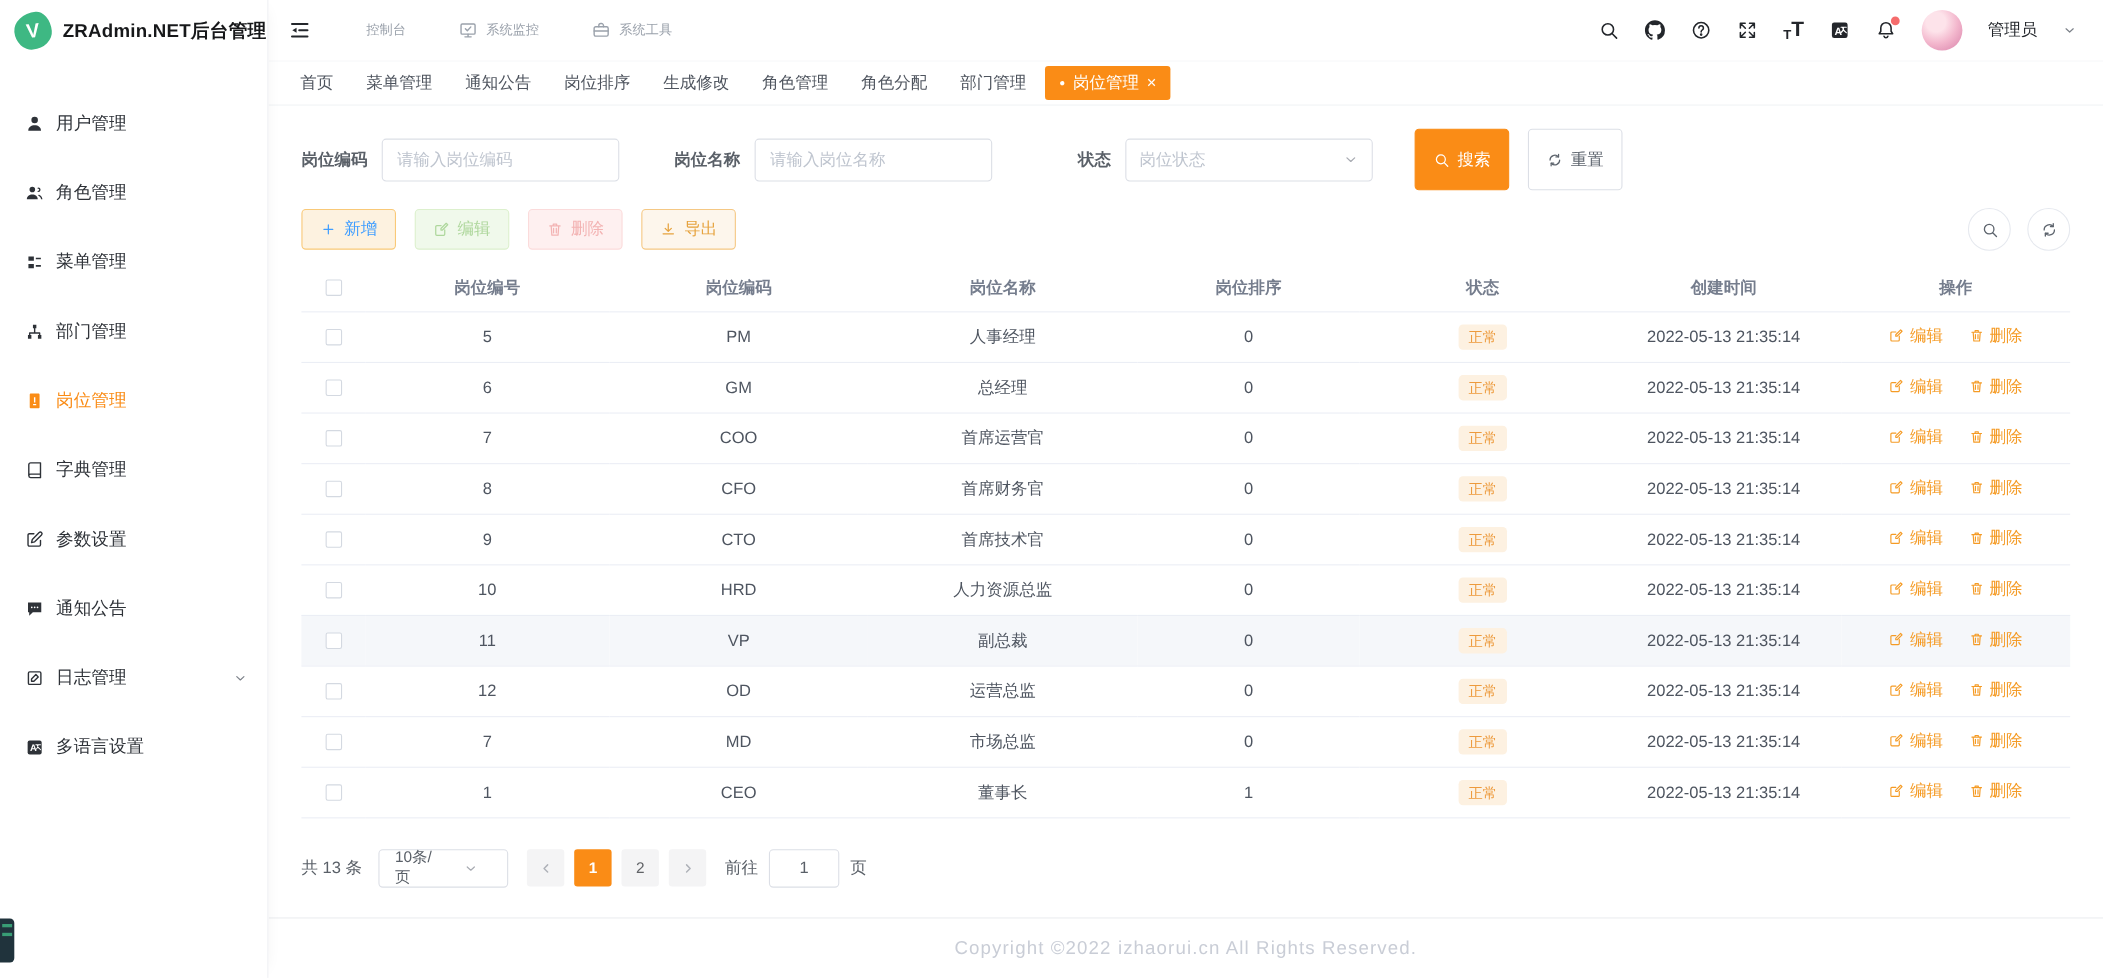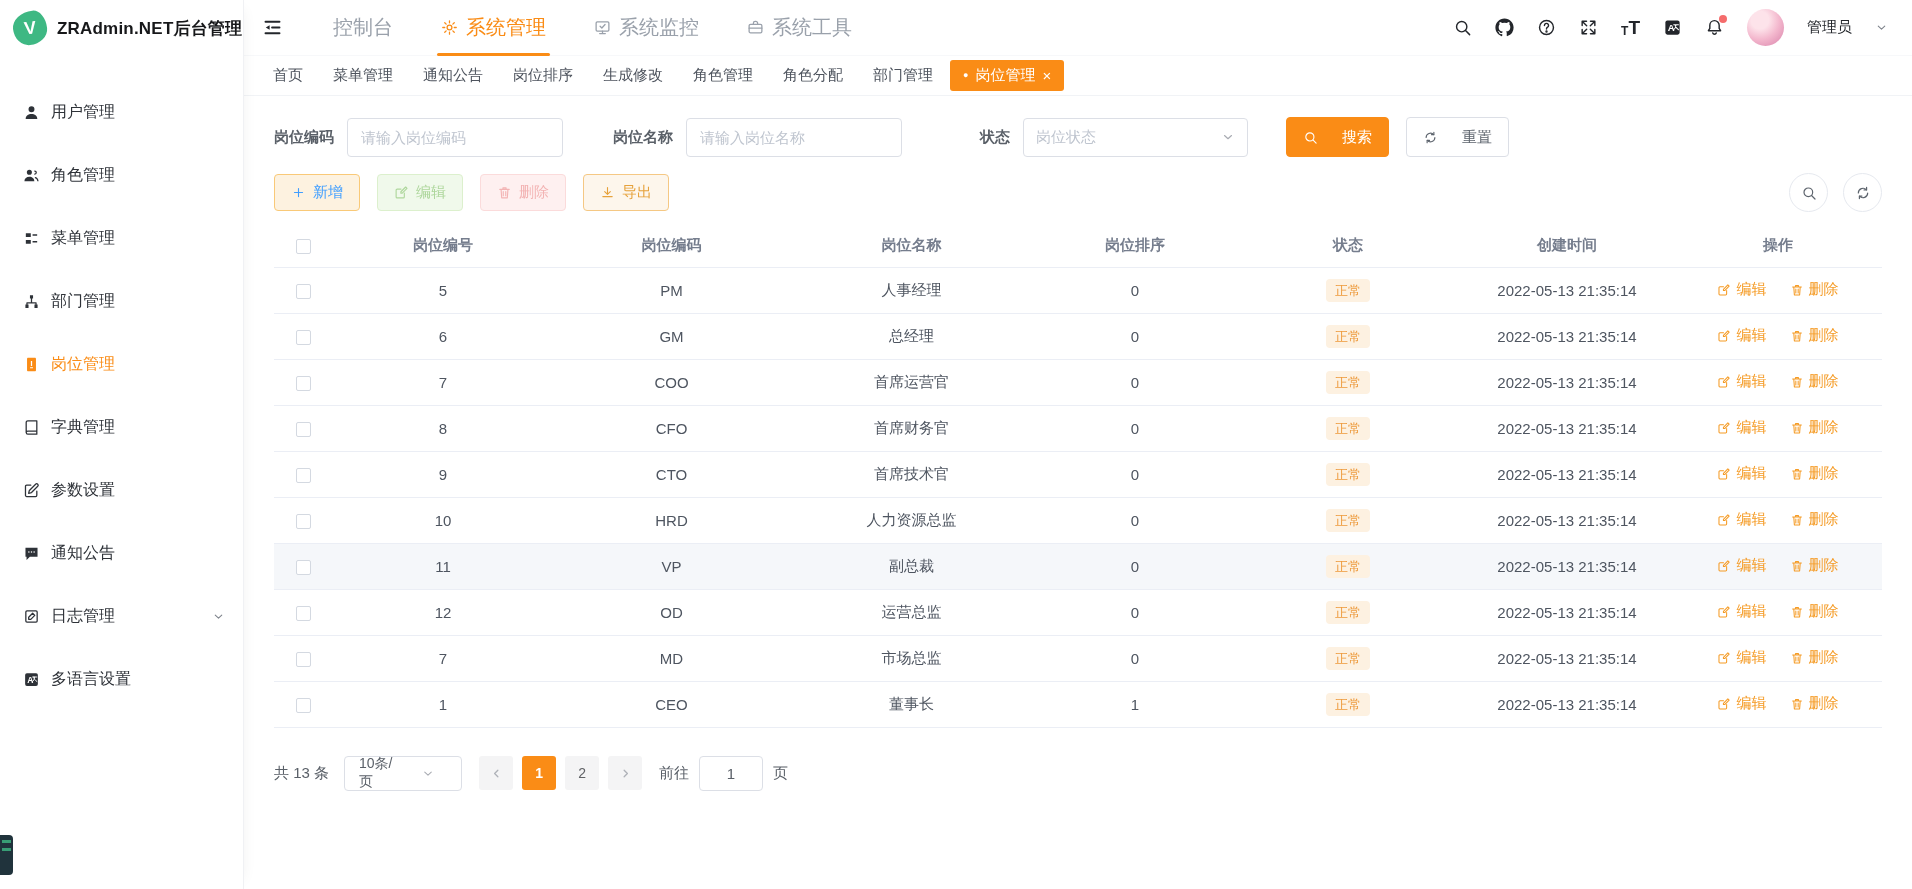--- a/index.html
+++ b/index.html
@@ -27,21 +27,21 @@
   .mini-widget i { display:block; height:3px; margin:5px 2px 0 2px; background:#3eb883; opacity:.8; }
 
   
   .main { flex:1; display:flex; flex-direction:column; min-width:0; }
 
   .header { height:56px; display:flex; align-items:center; padding:0 24px 0 18px;
     border-bottom:1px solid #f7f8fa; }
   .hicon { width:19px; height:19px; color:#23262b; cursor:pointer; display:block; }
   .collapse { width:21px; height:21px; }
   .nav { display:flex; height:56px; margin-left:26px; }
-  .nav-item { display:flex; align-items:center; gap:8px; padding:0 24px; font-size:20px;
+  .nav-item { display:flex; align-items:center; gap:8px; padding:0 24px; font-size:12px;
     color:#9aa1ab; cursor:pointer; position:relative; }
   .nav-item .nicon { width:17px; height:17px; }
   .nav-item.active { color:#fa8c16; }
   .nav-item.active::after { content:""; position:absolute; left:20px; right:20px; bottom:0;
     height:3px; background:#fa8c16; border-radius:2px; }
   .header-right { margin-left:auto; display:flex; align-items:center; gap:23px; }
   .bell-wrap { position:relative; }
   .bell-dot { position:absolute; top:-3px; right:-3px; width:8px; height:8px; border-radius:50%;
     background:#f56c6c; }
   .fs-icon { display:flex; align-items:flex-end; cursor:pointer; color:#23262b; font-weight:bold; }
@@ -66,21 +66,21 @@
   .filter-row { display:flex; align-items:center; margin-top:21px; }
   .f-label { font-size:15px; color:#5a6068; font-weight:bold; margin-right:13px; white-space:nowrap; }
   .f-input { width:216px; height:39px; border:1px solid #dcdfe6; border-radius:4px; padding:0 13px;
     font-size:15px; color:#303133; outline:none; font-family:"Liberation Sans",sans-serif; }
   .f-input::placeholder { color:#bfc5cf; }
   .gap1 { width:50px; } .gap2 { width:78px; }
   .f-select { width:225px; height:39px; border:1px solid #dcdfe6; border-radius:4px;
     display:flex; align-items:center; padding:0 12px; cursor:pointer; }
   .f-select .ph { font-size:15px; color:#bfc5cf; flex:1; }
   .f-select .chev { width:14px; height:14px; color:#a8abb2; }
-  .btn { height:40px; display:inline-flex; align-items:center; gap:24px; padding:0 16px;
+  .btn { height:56px; display:inline-flex; align-items:center; gap:7px; padding:0 16px;
     border-radius:4px; font-size:15px; cursor:pointer; border:1px solid #dcdfe6; background:#fff;
     color:#5d646d; white-space:nowrap; }
   .btn .bicon { width:15px; height:15px; }
   .btn-search { background:#fa8c16; border-color:#fa8c16; color:#fff; margin-left:38px; }
   .btn-reset { margin-left:17px; }
 
   .toolbar-row { display:flex; align-items:center; margin-top:16px; }
   .tb-btn { height:37px; display:inline-flex; align-items:center; gap:7px; padding:0 16px;
     border-radius:4px; font-size:15px; cursor:pointer; margin-right:17px; border:1px solid transparent; }
   .tb-btn .bicon { width:15px; height:15px; }
@@ -268,29 +268,20 @@
             <path d="M8.7 9.3v5.4L4.3 12z" fill="currentColor" stroke="none"></path>
           </svg>
       </span>
       <nav class="nav">
 
           <div class="nav-item">
 
             <span>控制台</span>
           </div>
 
-          <div class="nav-item active">
-            <span class="nicon">
-              <svg viewBox="0 0 24 24" fill="none" stroke="currentColor" stroke-width="1.8" stroke-linecap="round" stroke-linejoin="round">
-                <circle cx="12" cy="12" r="3.4"></circle>
-                <path d="M12 2.5v2.8M12 18.7v2.8M2.5 12h2.8M18.7 12h2.8M5.3 5.3l2 2M16.7 16.7l2 2M18.7 5.3l-2 2M7.3 16.7l-2 2"></path>
-              </svg>
-            </span>
-            <span>系统管理</span>
-          </div>
 
           <div class="nav-item">
             <span class="nicon">
               <svg viewBox="0 0 24 24" fill="none" stroke="currentColor" stroke-width="1.8" stroke-linecap="round" stroke-linejoin="round">
                 <rect x="3" y="4" width="18" height="13" rx="1.6"></rect>
                 <path d="M12 17v3.5M8 20.5h8M8.6 10.2l2.5 2.5 4.5-5"></path>
               </svg>
             </span>
             <span>系统监控</span>
           </div>
@@ -856,14 +847,17 @@
                 <path d="M9.5 6l6 6-6 6"></path>
               </svg>
           </span>
         </span>
         <span class="pg-goto">前往</span>
         <input class="pg-input" value="1" style="">
         <span>页</span>
       </div>
     </section>
 
+    <footer class="footer">
+      <span>Copyright ©2022 izhaorui.cn All Rights Reserved.</span>
+    </footer>
   </div>
 </div>
 
 </body></html>

